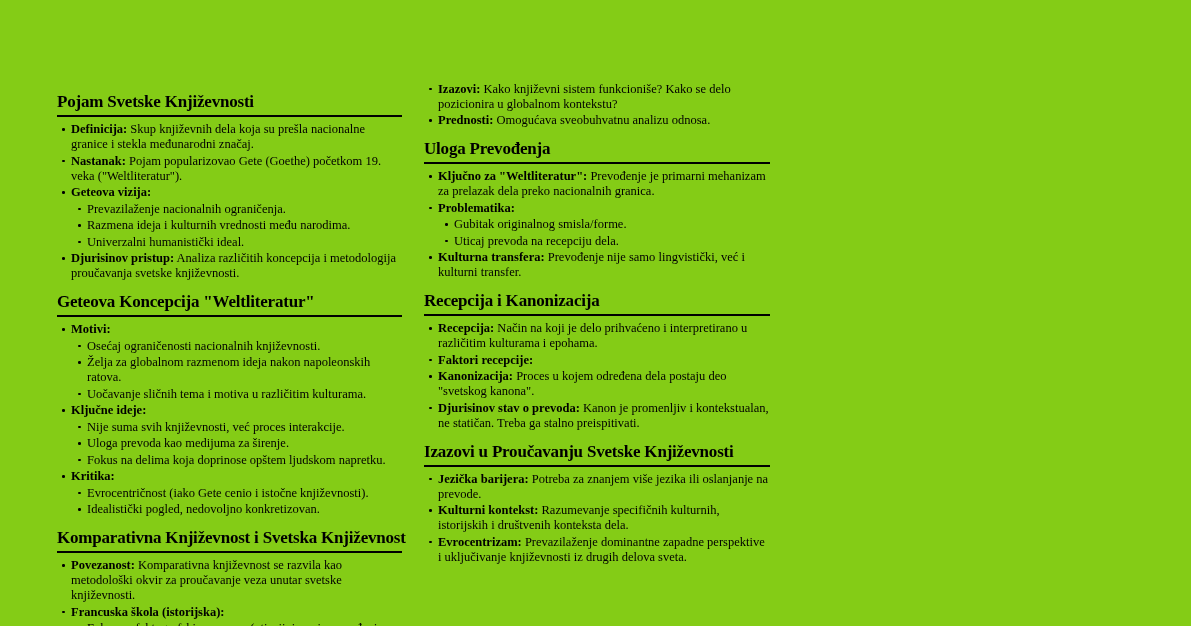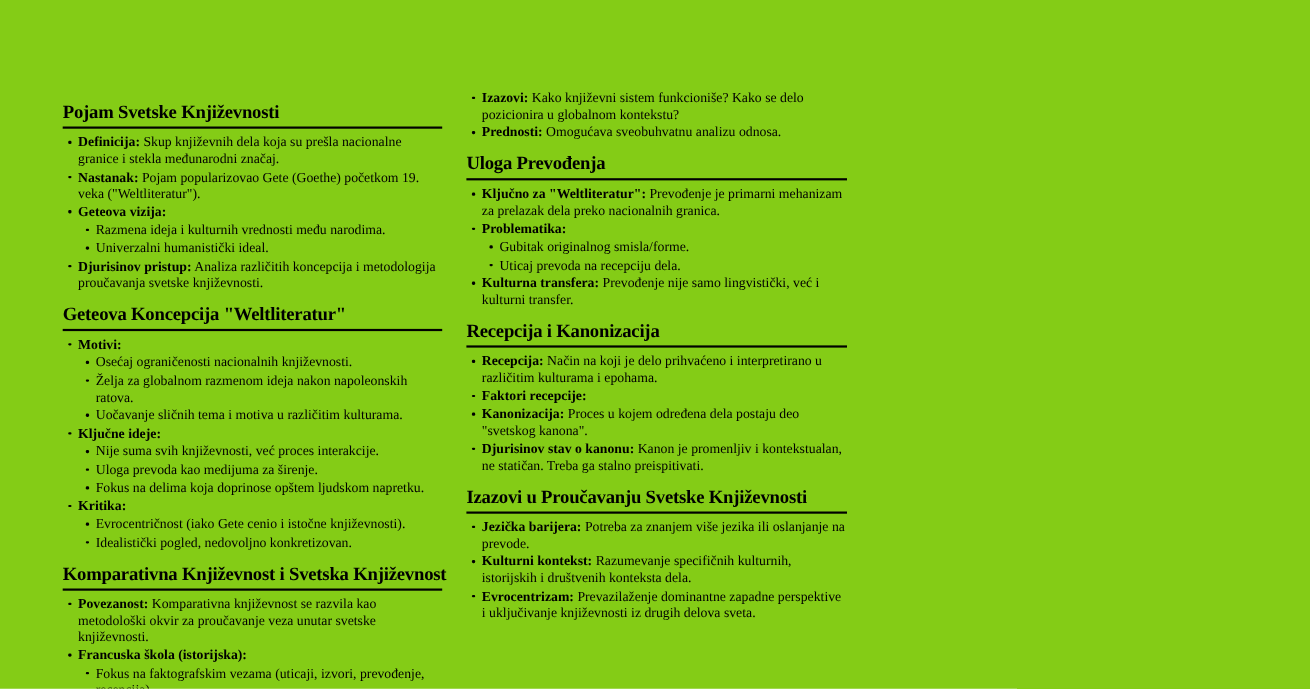--- a/index.html
+++ b/index.html
@@ -57,20 +57,21 @@
 </head>
 <body style="background: rgb(255, 255, 255); color: rgb(0, 0, 0);">
 
 <div class="page">
   <div class="col col-left">
       <h2 style="border-bottom-color: rgb(0, 0, 0);">Pojam Svetske Književnosti</h2>
       <ul>
         <li><strong>Definicija:</strong> <span>Skup književnih dela koja su prešla nacionalne granice i stekla međunarodni značaj.</span></li>
         <li><strong>Nastanak:</strong> <span>Pojam popularizovao Gete (Goethe) početkom 19. veka ("Weltliteratur").</span></li>
         <li><strong>Geteova vizija:</strong><ul>
+            <li><span>Prevazilaženje nacionalnih ograničenja.</span></li>
             <li><span>Razmena ideja i kulturnih vrednosti među narodima.</span></li>
             <li><span>Univerzalni humanistički ideal.</span></li>
           </ul></li>
         <li><strong>Djurisinov pristup:</strong> <span>Analiza različitih koncepcija i metodologija proučavanja svetske književnosti.</span></li>
       </ul>
       <h2 style="border-bottom-color: rgb(0, 0, 0);">Geteova Koncepcija "Weltliteratur"</h2>
       <ul>
         <li><strong>Motivi:</strong><ul>
             <li><span>Osećaj ograničenosti nacionalnih književnosti.</span></li>
             <li><span>Želja za globalnom razmenom ideja nakon napoleonskih ratova.</span></li>
@@ -106,21 +107,21 @@
             <li><span>Gubitak originalnog smisla/forme.</span></li>
             <li><span>Uticaj prevoda na recepciju dela.</span></li>
           </ul></li>
         <li><strong>Kulturna transfera:</strong> <span>Prevođenje nije samo lingvistički, već i kulturni transfer.</span></li>
       </ul>
       <h2 style="border-bottom-color: rgb(0, 0, 0);">Recepcija i Kanonizacija</h2>
       <ul>
         <li><strong>Recepcija:</strong> <span>Način na koji je delo prihvaćeno i interpretirano u različitim kulturama i epohama.</span></li>
         <li><strong>Faktori recepcije:</strong></li>
         <li><strong>Kanonizacija:</strong> <span>Proces u kojem određena dela postaju deo "svetskog kanona".</span></li>
-        <li><strong>Djurisinov stav o kanonu:</strong> <span>Kanon je promenljiv i kontekstualan, ne statičan. Treba ga stalno preispitivati.</span></li>
+        <li><strong>Djurisinov stav o prevoda:</strong> <span>Kanon je promenljiv i kontekstualan, ne statičan. Treba ga stalno preispitivati.</span></li>
       </ul>
       <h2 style="border-bottom-color: rgb(0, 0, 0);">Izazovi u Proučavanju Svetske Književnosti</h2>
       <ul>
         <li><strong>Jezička barijera:</strong> <span>Potreba za znanjem više jezika ili oslanjanje na prevode.</span></li>
         <li><strong>Kulturni kontekst:</strong> <span>Razumevanje specifičnih kulturnih, istorijskih i društvenih konteksta dela.</span></li>
         <li><strong>Evrocentrizam:</strong> <span>Prevazilaženje dominantne zapadne perspektive i uključivanje književnosti iz drugih delova sveta.</span></li>
       </ul>
     </div>
 </div>
 

